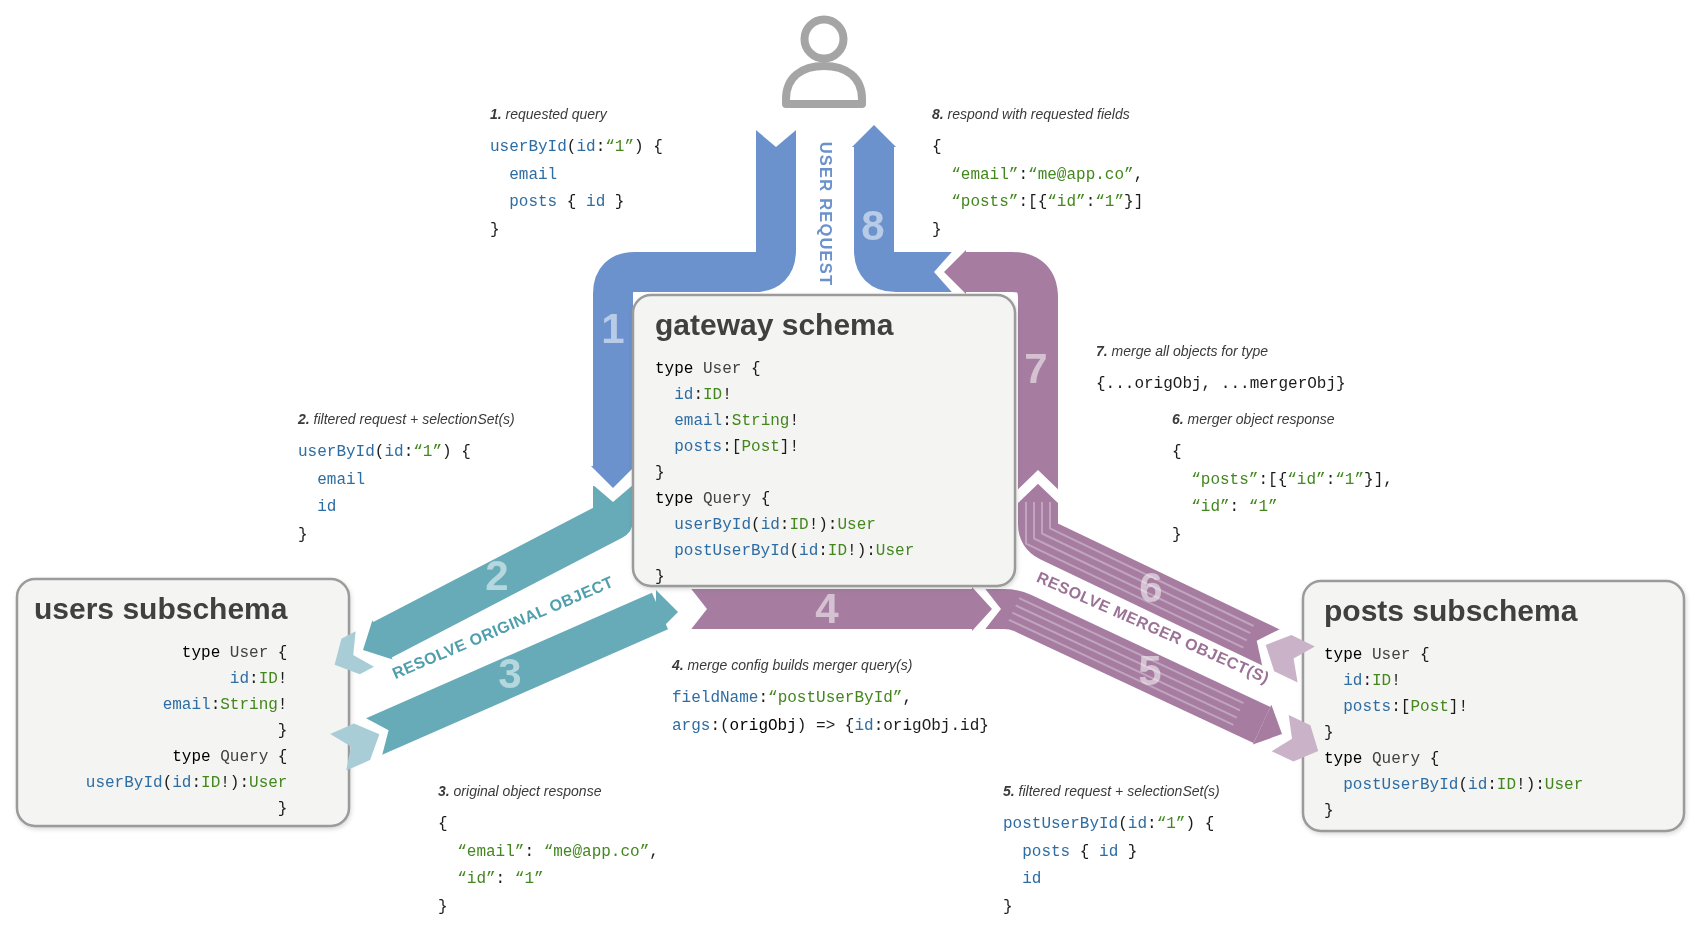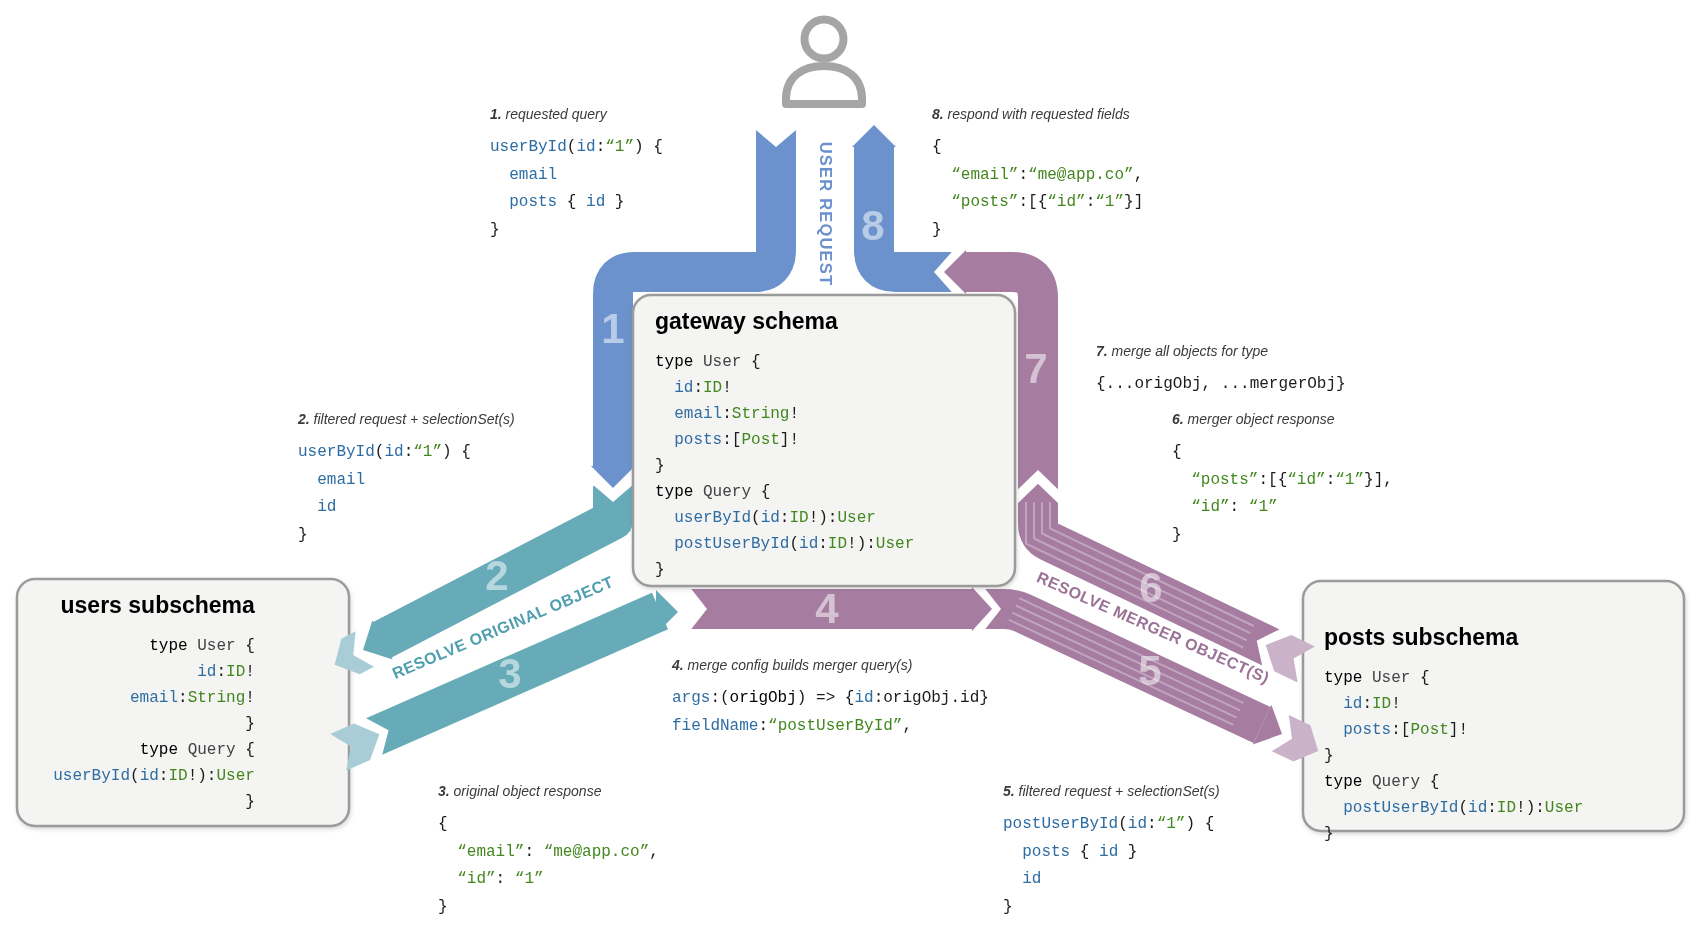--- a/index.html
+++ b/index.html
@@ -22,25 +22,25 @@
   #ann2{left:298px;top:411px;}
   #ann3{left:438px;top:783px;}
   #ann4{left:672px;top:657px;}
   #ann5{left:1003px;top:783px;}
   #ann6{left:1172px;top:411px;}
   #ann7{left:1096px;top:312px;margin-top:31px;}
   #ann8{left:932px;top:106px;}
 
   
   .sbox-text{position:absolute;}
-  .sbox-title{font-family:"Liberation Sans",sans-serif;font-weight:bold;font-size:23px;color:#000000;}
+  .sbox-title{font-family:"Liberation Sans",sans-serif;font-weight:bold;font-size:30px;color:#404040;}
   .sbox-text .code{margin-top:14px;line-height:26px;}
   #boxtext-gateway{left:655px;top:308px;}
   #boxtext-users{left:34px;top:592px;text-align:right;}
-  #boxtext-posts{left:1324px;top:624px;}
+  #boxtext-posts{left:1324px;top:594px;}
 
   
   .bnum{position:absolute;font-family:"Liberation Sans",sans-serif;font-weight:bold;
         font-size:42px;color:rgba(255,255,255,0.52);transform:translate(-50%,-54%);}
   #bnum1{left:613px;top:331px;}
   #bnum2{left:497px;top:578px;}
   #bnum3{left:510px;top:676px;}
   #bnum4{left:827px;top:611px;}
   #bnum5{left:1150px;top:673px;}
   #bnum6{left:1151px;top:590px;}
@@ -125,21 +125,21 @@
     <div class="ann" id="ann2">
       <div class="ann-head"><span class="ann-num">2.</span> <span>filtered request + selectionSet(s)</span></div>
       <div class="code"><div><span class="c-b">userById</span><span>(</span><span class="c-b">id</span><span>:</span><span class="c-g">“1”</span><span>) {</span></div><div><span>  </span><span class="c-b">email</span></div><div><span>  </span><span class="c-b">id</span></div><div><span>}</span></div></div>
     </div>
     <div class="ann" id="ann3">
       <div class="ann-head"><span class="ann-num">3.</span> <span>original object response</span></div>
       <div class="code"><div><span>{</span></div><div><span>  </span><span class="c-g">“email”</span><span>: </span><span class="c-g">“me@app.co”</span><span>,</span></div><div><span>  </span><span class="c-g">“id”</span><span>: </span><span class="c-g">“1”</span></div><div><span>}</span></div></div>
     </div>
     <div class="ann" id="ann4">
       <div class="ann-head"><span class="ann-num">4.</span> <span>merge config builds merger query(s)</span></div>
-      <div class="code"><div><span class="c-b">args</span><span>:(</span><span class="c-r">origObj</span><span>) =&gt; {</span><span class="c-b">id</span><span>:origObj.id}</span></div><div><span class="c-b">fieldName</span><span>:</span><span class="c-g">“postUserById”</span><span>,</span></div></div>
+      <div class="code"><div><span class="c-b">fieldName</span><span>:</span><span class="c-g">“postUserById”</span><span>,</span></div><div><span class="c-b">args</span><span>:(</span><span class="c-r">origObj</span><span>) =&gt; {</span><span class="c-b">id</span><span>:origObj.id}</span></div></div>
     </div>
     <div class="ann" id="ann5">
       <div class="ann-head"><span class="ann-num">5.</span> <span>filtered request + selectionSet(s)</span></div>
       <div class="code"><div><span class="c-b">postUserById</span><span>(</span><span class="c-b">id</span><span>:</span><span class="c-g">“1”</span><span>) {</span></div><div><span>  </span><span class="c-b">posts</span><span> { </span><span class="c-b">id</span><span> }</span></div><div><span>  </span><span class="c-b">id</span></div><div><span>}</span></div></div>
     </div>
     <div class="ann" id="ann6">
       <div class="ann-head"><span class="ann-num">6.</span> <span>merger object response</span></div>
       <div class="code"><div><span>{</span></div><div><span>  </span><span class="c-g">“posts”</span><span>:[{</span><span class="c-g">“id”</span><span>:</span><span class="c-g">“1”</span><span>}],</span></div><div><span>  </span><span class="c-g">“id”</span><span>: </span><span class="c-g">“1”</span></div><div><span>}</span></div></div>
     </div>
     <div class="ann" id="ann7">

